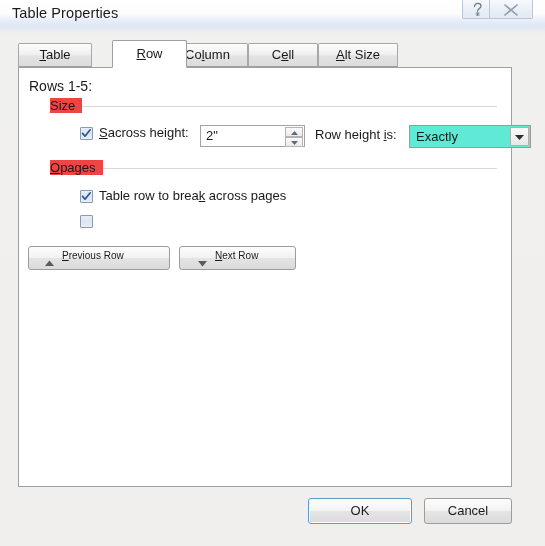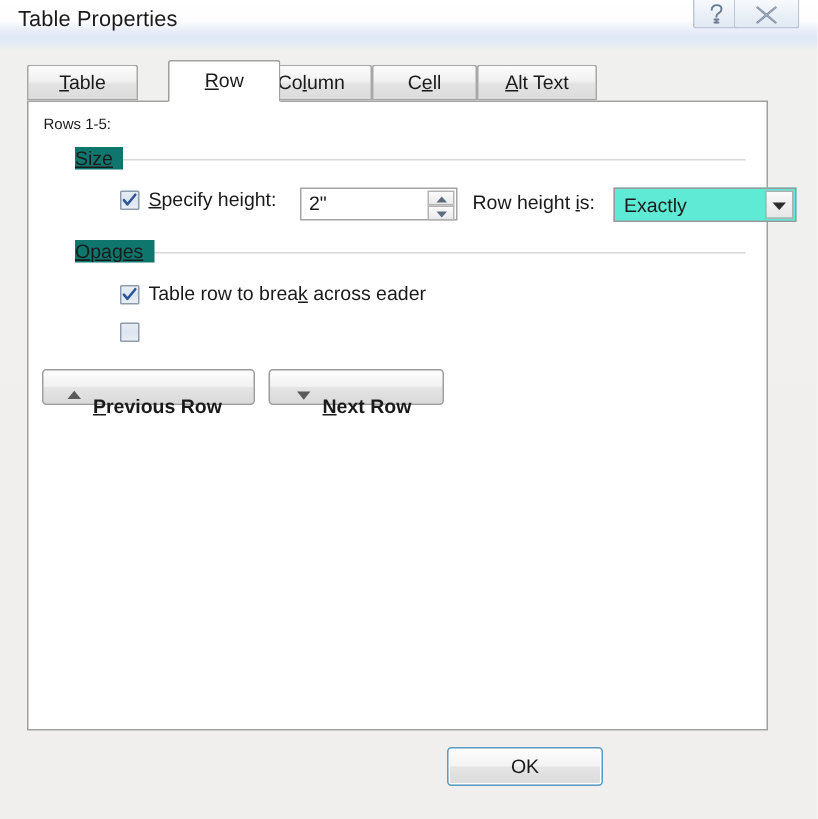--- a/index.html
+++ b/index.html
@@ -104,32 +104,31 @@
     box-sizing: border-box;
     background: #ffffff;
     border: 1px solid #a0a0a0;
   }
 
   
   #rows-label {
     position: absolute;
     left: 10px;
     top: 10px;
-    font-size: 10px;
+    font-size: 14px;
     color: #1a1a1a;
   }
 
   .group-head {
     position: absolute;
     font-size: 13px;
     color: #1a1a1a;
-    background: #0f766e;
+    background: #ef4444;
     padding-right: 7px;
     z-index: 2;
-    text-decoration: underline;
   }
   .group-rule {
     position: absolute;
     height: 1px;
     background: #d8d8d8;
   }
 
   #size-head  { left: 31px; top: 30px; }
   #size-rule  { left: 31px; top: 38px; width: 447px; }
   #opts-head  { left: 31px; top: 92px; }
@@ -241,24 +240,23 @@
     border-radius: 3px;
     background: linear-gradient(to bottom, #fdfdfd 0%, #f2f2f2 48%, #e4e4e4 52%, #dadada 100%);
     font-size: 13px;
     color: #1a1a1a;
   }
   #prev-row-btn { left: 9px; width: 142px; }
   #next-row-btn { left: 160px; width: 117px; }
   .navbtn .nav-arrow { position: absolute; top: 8px; }
   .navbtn .nav-text {
     position: absolute;
-    top: 16px;
-    font-size: 13px;
+    top: 3px;
+    font-size: 10px;
     white-space: nowrap;
-    font-weight: bold;
   }
   .navbtn .nav-text u { text-decoration: underline; }
   #prev-row-btn .nav-arrow { left: 15px; }
   #prev-row-btn .nav-text  { left: 33px; }
   #next-row-btn .nav-arrow { left: 17px; }
   #next-row-btn .nav-text  { left: 35px; }
 
   
   .dlgbtn {
     position: absolute;
@@ -267,21 +265,21 @@
     box-sizing: border-box;
     border: 1px solid #9c9c9c;
     border-radius: 3px;
     background: linear-gradient(to bottom, #fdfdfd 0%, #f3f3f3 48%, #e5e5e5 52%, #dbdbdb 100%);
     font-size: 13px;
     color: #1a1a1a;
     text-align: center;
     line-height: 24px;
   }
   #ok-btn {
-    left: 298px;
+    left: 308px;
     width: 104px;
     border: 1px solid #5a9cc4;
     box-shadow: inset 0 0 0 1px #ffffff;
     text-align: center;
   }
   #cancel-btn { left: 424px; width: 88px; }
 </style>
 </head>
 <body>
 
@@ -303,36 +301,36 @@
         <path d="M4 2 L16 12 M16 2 L4 12" fill="none" stroke="#ffffff" stroke-width="0.5" stroke-linecap="round" opacity="0.5"></path>
       </svg>
     </div>
   </div>
 
   <div id="tabstrip">
     <div class="tab" style="left:0px;   width:74px;"><u>T</u><span>able</span></div>
     <div class="tab selected" style="left:74px;  width:75px;margin-left:20px;"><u>R</u><span>ow</span></div>
     <div class="tab" style="left:230px; width:70px;"><span>C</span><u>e</u><span>ll</span></div>
     <div class="tab" style="left:149px; width:81px;"><span>Co</span><u>l</u><span>umn</span></div>
-    <div class="tab" style="left:300px; width:80px;"><u>A</u><span>lt Text</span></div>
+    <div class="tab" style="left:300px; width:80px;"><u>A</u><span>lt Size</span></div>
   </div>
 
   <div id="panel">
 
     <div id="rows-label">Rows 1-5:</div>
 
     <div id="size-head" class="group-head">Size</div>
     <div id="size-rule" class="group-rule"></div>
 
     <div class="cbox" style="left:61px; top:59px;">
       <svg width="11" height="11" viewBox="0 0 11 11">
         <path d="M1.6 5.4 L4.0 8.2 L9.2 1.8" fill="none" stroke="#2a5699" stroke-width="1.7" stroke-linecap="round" stroke-linejoin="round"></path>
       </svg>
     </div>
-    <div class="cb-label" style="left:80px; top:57px;"><u>S</u><span>pecify height:</span></div>
+    <div class="cb-label" style="left:80px; top:57px;"><u>S</u><span>across height:</span></div>
 
     <div id="height-input">
       <div id="height-value">2"</div>
       <div id="spinner">
         <div id="spin-up" class="spin-btn">
           <svg width="9" height="6" viewBox="0 0 9 6">
               <path d="M4.5 1 L8 5 L1 5 Z" fill="#5d6b7f"></path>
             </svg>
         </div>
         <div id="spin-down" class="spin-btn">
@@ -355,21 +353,21 @@
     </div>
 
     <div id="opts-head" class="group-head"><u>O</u><span>pages</span></div>
     <div id="opts-rule" class="group-rule"></div>
 
     <div class="cbox" style="left:61px; top:122px;">
       <svg width="11" height="11" viewBox="0 0 11 11">
         <path d="M1.6 5.4 L4.0 8.2 L9.2 1.8" fill="none" stroke="#2a5699" stroke-width="1.7" stroke-linecap="round" stroke-linejoin="round"></path>
       </svg>
     </div>
-    <div class="cb-label" style="left:80px; top:120px;"><span>Table row to brea</span><u>k</u><span> across eader</span></div>
+    <div class="cb-label" style="left:80px; top:120px;"><span>Table row to brea</span><u>k</u><span> across pages</span></div>
 
     <div class="cbox" style="left:61px; top:147px;"></div>
 
     <div id="prev-row-btn" class="navbtn">
       <span class="nav-arrow">
         <svg width="11" height="7" viewBox="0 0 11 7">
             <path d="M5.5 0.5 L10 6 L1 6 Z" fill="#5a5a5a"></path>
           </svg>
       </span>
       <span class="nav-text"><u>P</u><span>revious Row</span></span>
@@ -380,14 +378,15 @@
         <svg width="11" height="7" viewBox="0 0 11 7">
             <path d="M5.5 6.5 L1 1 L10 1 Z" fill="#5a5a5a"></path>
           </svg>
       </span>
       <span class="nav-text"><u>N</u><span>ext Row</span></span>
     </div>
 
   </div>
 
   <div id="ok-btn" class="dlgbtn">OK</div>
+  <div id="cancel-btn" class="dlgbtn">Cancel</div>
 
 </div>
 
 </body></html>

